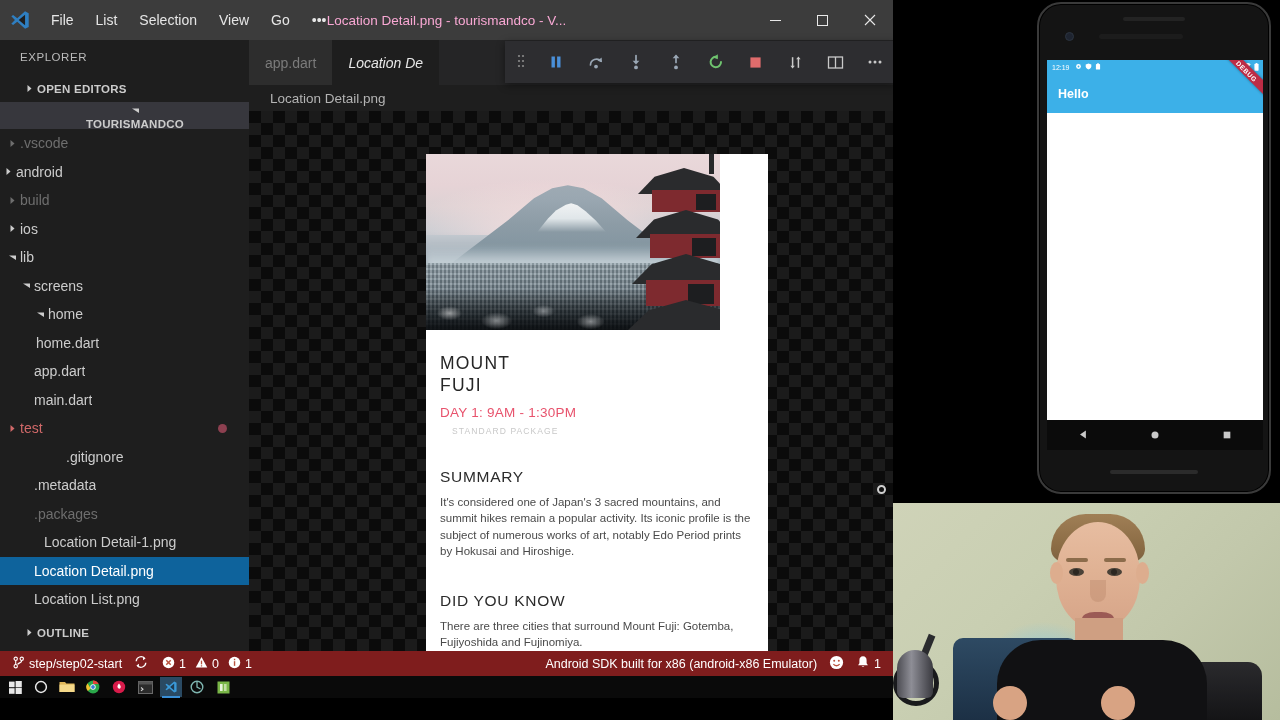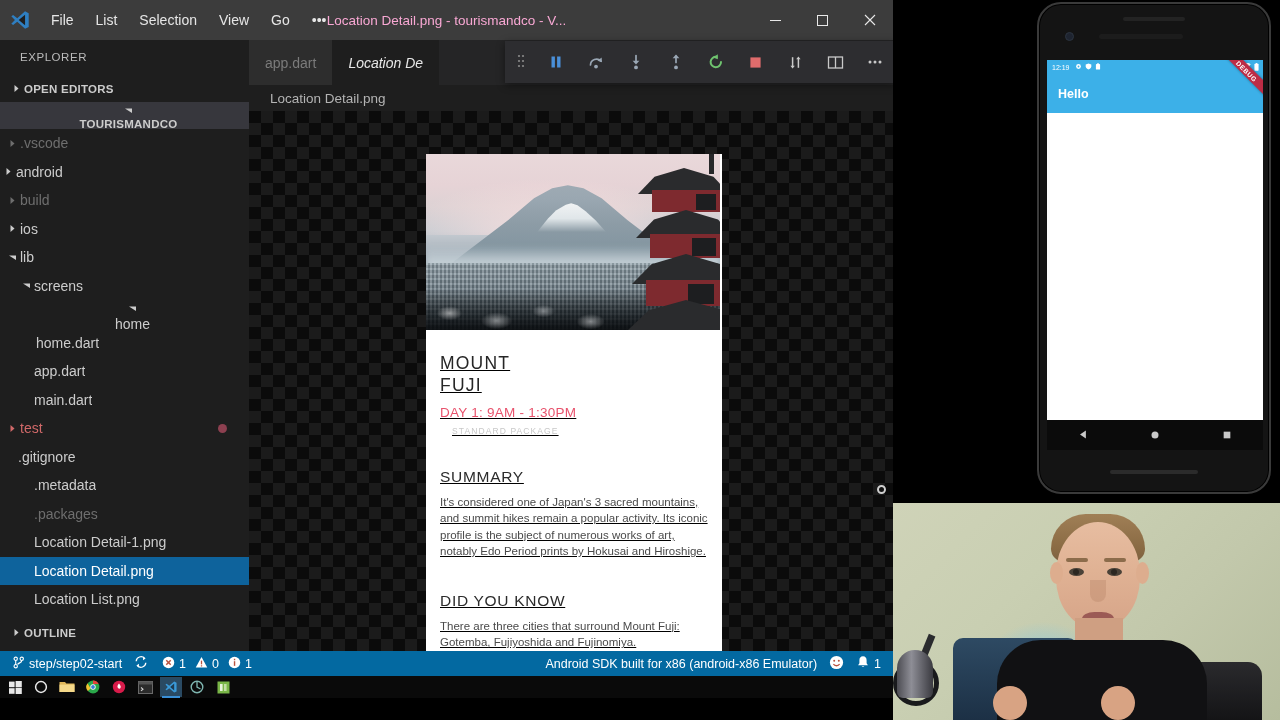--- a/index.html
+++ b/index.html
@@ -47,21 +47,21 @@
     position: absolute; left: 0; top: 40px; width: 249px; height: 633px;
     background: #1e1e1e; overflow: hidden;
   }
   .sidebar-title {
     height: 35px; line-height: 35px; padding-left: 20px;
     font-size: 11.5px; letter-spacing: .55px; color: #bbbbbb; text-transform: uppercase;
   }
   .section-row {
     height: 23px; display: flex; align-items: center;
     font-size: 11.5px; font-weight: bold; color: #cccccc; letter-spacing: .25px;
-    padding-left: 8px;
+    padding-left: 21px;
   }
   .section-row.highlight { background: #37373d; flex-direction: column; }
   .tree-row {
     height: 28.5px; display: flex; align-items: center;
     font-size: 14px; color: #cccccc; white-space: nowrap; position: relative;
   }
   .tree-row.selected { background: #0e639c; color: #ffffff; }
   .tree-row.dim { color: #6e6e6e; }
   .tree-row.err { color: #d16969; }
   .twisty {
@@ -105,22 +105,22 @@
     background-position: 0 0, 12px 12px;
     overflow: hidden;
   }
   .cursor-dot {
     position: absolute; left: 628px; top: 374px; width: 9px; height: 9px;
     border-radius: 50%; border: 2px solid #cfcfcf; background: #111;
   }
 
   
   .png-card {
-    position: absolute; left: 177px; top: 43px; width: 296px; height: 519px;
-    background: #ffffff; overflow: hidden; text-decoration: underline;
+    position: absolute; left: 177px; top: 43px; width: 342px; height: 519px;
+    background: #ffffff; overflow: hidden;
   }
   .fuji-photo {
     position: relative; width: 294px; height: 176px; overflow: hidden;
     background: linear-gradient(to bottom,
       #e9d8da 0%, #e6d3d6 18%, #ddd2d4 30%,
       #c7ccd2 44%, #a9b4bd 56%, #8e9fa9 66%,
       #7b8c96 76%, #5c6c75 88%, #3e4b52 100%);
   }
   .sky-glow {
     position: absolute; left: 0; top: 0; width: 100%; height: 46%;
@@ -198,21 +198,21 @@
     box-shadow: 0 2px 8px rgba(0,0,0,.45);
   }
   .dbg-btn {
     width: 41px; height: 42px; display: flex; align-items: center; justify-content: center;
   }
   .dbg-grip { width: 32px; height: 42px; display: flex; align-items: center; justify-content: center; }
 
   
   .statusbar {
     position: absolute; left: 0; bottom: 0; width: 893px; height: 25px;
-    background: #0369a1; display: flex; align-items: center;
+    background: #7f1d1d; display: flex; align-items: center;
     color: #ffffff; font-size: 12.5px; margin-top: 44px;
   }
   .sb-item {
     display: flex; align-items: center; gap: 4px; padding: 0 6px; height: 25px;
   }
   .sb-right { position: absolute; right: 0; display: flex; align-items: center; height: 25px; }
 
   
   .taskbar {
     position: absolute; left: 0; bottom: 0; width: 893px; height: 22px;
@@ -457,21 +457,21 @@
             <span class="tree-label">lib</span>
           </div>
           <div class="tree-row" style="padding-left: 18px;">
             <span class="twisty">
               <svg width="9" height="9" viewBox="0 0 9 9">
                 <path d="M1 2.5 L8 2.5 L8 7 Z" fill="currentColor"></path>
               </svg>
             </span>
             <span class="tree-label">screens</span>
           </div>
-          <div class="tree-row" style="padding-left: 16px; flex-direction: column;">
+          <div class="tree-row" style="padding-left: 32px;">
             <span class="twisty">
               <svg width="9" height="9" viewBox="0 0 9 9">
                 <path d="M1 2.5 L8 2.5 L8 7 Z" fill="currentColor"></path>
               </svg>
             </span>
             <span class="tree-label">home</span>
           </div>
           <div class="tree-row" style="padding-left: 20px;">
             <span class="twisty"></span>
             <span class="tree-label">home.dart</span>
@@ -486,33 +486,33 @@
           </div>
           <div class="tree-row err" style="padding-left: 4px;">
             <span class="twisty">
               <svg width="9" height="9" viewBox="0 0 9 9">
                 <path d="M2.5 1 L6.5 4.5 L2.5 8 Z" fill="currentColor"></path>
               </svg>
             </span>
             <span class="tree-label">test</span>
             <span class="dirty-dot"></span>
           </div>
-          <div class="tree-row" style="padding-left: 2px;">
+          <div class="tree-row" style="padding-left: 2px; margin-left: 48px;">
             <span class="twisty"></span>
             <span class="tree-label">.gitignore</span>
           </div>
           <div class="tree-row" style="padding-left: 18px;">
             <span class="twisty"></span>
             <span class="tree-label">.metadata</span>
           </div>
           <div class="tree-row dim" style="padding-left: 18px;">
             <span class="twisty"></span>
             <span class="tree-label">.packages</span>
           </div>
-          <div class="tree-row" style="padding-left: 18px;">
+          <div class="tree-row" style="padding-left: 28px;">
             <span class="twisty"></span>
             <span class="tree-label">Location Detail-1.png</span>
           </div>
           <div class="tree-row selected" style="padding-left: 18px;">
             <span class="twisty"></span>
             <span class="tree-label">Location Detail.png</span>
           </div>
           <div class="tree-row" style="padding-left: 18px;">
             <span class="twisty"></span>
             <span class="tree-label">Location List.png</span>

